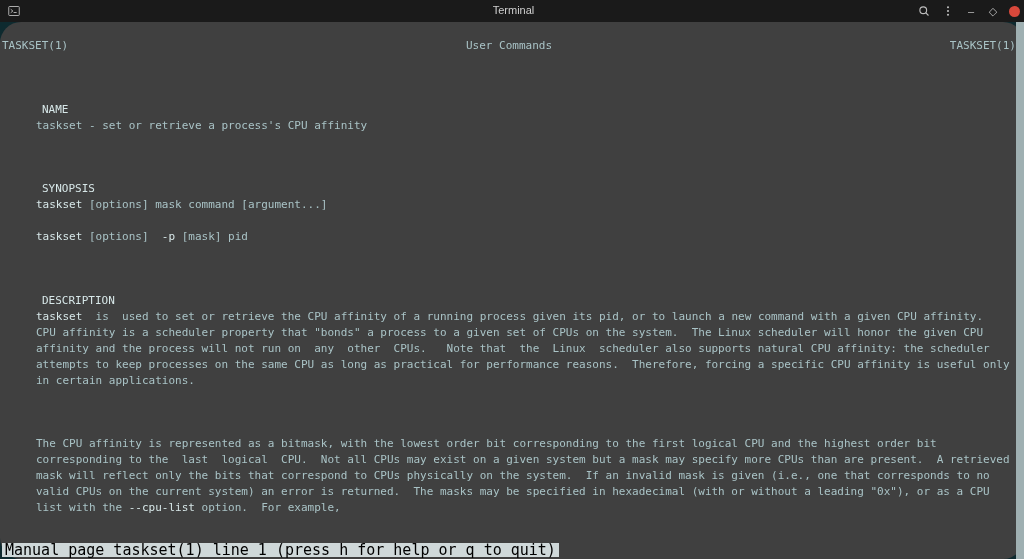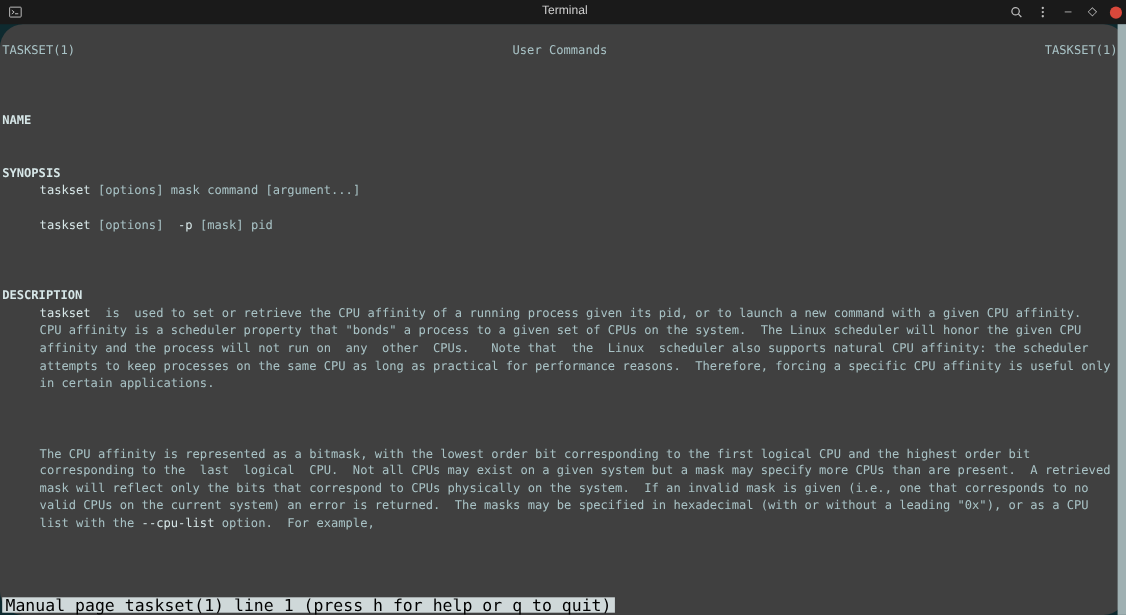--- a/index.html
+++ b/index.html
@@ -42,21 +42,21 @@
     background: #9fb0b2;
   }
   .content {
     padding: 0 8px 0 2px;
     white-space: pre;
     color: #a9c3c6;
   }
   .headerline { display:flex; justify-content:space-between; color:#a9c3c6; }
   .b { font-weight: normal; color: #d7e7e8; }
   .u { }
-  .sect { color:#d7e7e8; font-weight:bold; }
+  .sect { color:#d7e7e8; font-weight:normal;margin-left:40px; }
   .indent { padding-left: 34px; display:block; white-space:pre-wrap; }
   .statusbar {
     position:absolute;
     left:2px; bottom:2px;
     background:#cfd8d9;
     color:#000;
     padding: 0 3px;
     font-size:15px;
     line-height: 14px;
   }
@@ -93,20 +93,21 @@
     <span class="win-btn">◇</span>
     <span class="win-close"></span>
   </div>
 </div>
 
 <div class="terminal">
   <div class="content">
 <span class="headerline"><span>TASKSET(1)</span><span>User Commands</span><span>TASKSET(1)</span></span>
 <span class="blk"> </span>
 <span class="sect">NAME</span>
+<span class="indent">taskset - set or retrieve a process's CPU affinity</span>
 <span class="blk"> </span>
 <span class="sect">SYNOPSIS</span>
 <span class="indent"><span class="b">taskset</span><span> [options] </span><span class="u">mask</span><span> </span><span class="u">command</span><span> [</span><span class="u">argument</span><span>...]</span></span>
 <span class="indent"><span class="b">taskset</span><span> [options] </span><span class="b"> -p </span><span>[</span><span class="u">mask</span><span>] </span><span class="u">pid</span></span>
 <span class="blk"> </span>
 <span class="sect">DESCRIPTION</span>
 <span class="indent"><span class="b">taskset</span><span>  is  used to set or retrieve the CPU affinity of a running process given its </span><span class="u">pid</span><span>, or to launch a new </span><span class="u">command</span><span> with a given CPU affinity.  CPU affinity is a scheduler property that "bonds" a process to a given set of CPUs on the system.  The Linux scheduler will honor the given CPU affinity and the process will not run on  any  other  CPUs.   Note that  the  Linux  scheduler also supports natural CPU affinity: the scheduler attempts to keep processes on the same CPU as long as practical for performance reasons.  Therefore, forcing a specific CPU affinity is useful only in certain applications.</span></span>
 <span class="blk"> </span>
 <span class="indent"><span>The CPU affinity is represented as a bitmask, with the lowest order bit corresponding to the first logical CPU and the highest order bit corresponding to the  last  logical  CPU.  Not all CPUs may exist on a given system but a mask may specify more CPUs than are present.  A retrieved mask will reflect only the bits that correspond to CPUs physically on the system.  If an invalid mask is given (i.e., one that corresponds to no valid CPUs on the current system) an error is returned.  The masks may be specified in hexadecimal (with or without a leading "0x"), or as a CPU list with the </span><span class="b">--cpu-list</span><span> option.  For example,</span></span>
 <span class="blk"> </span>

